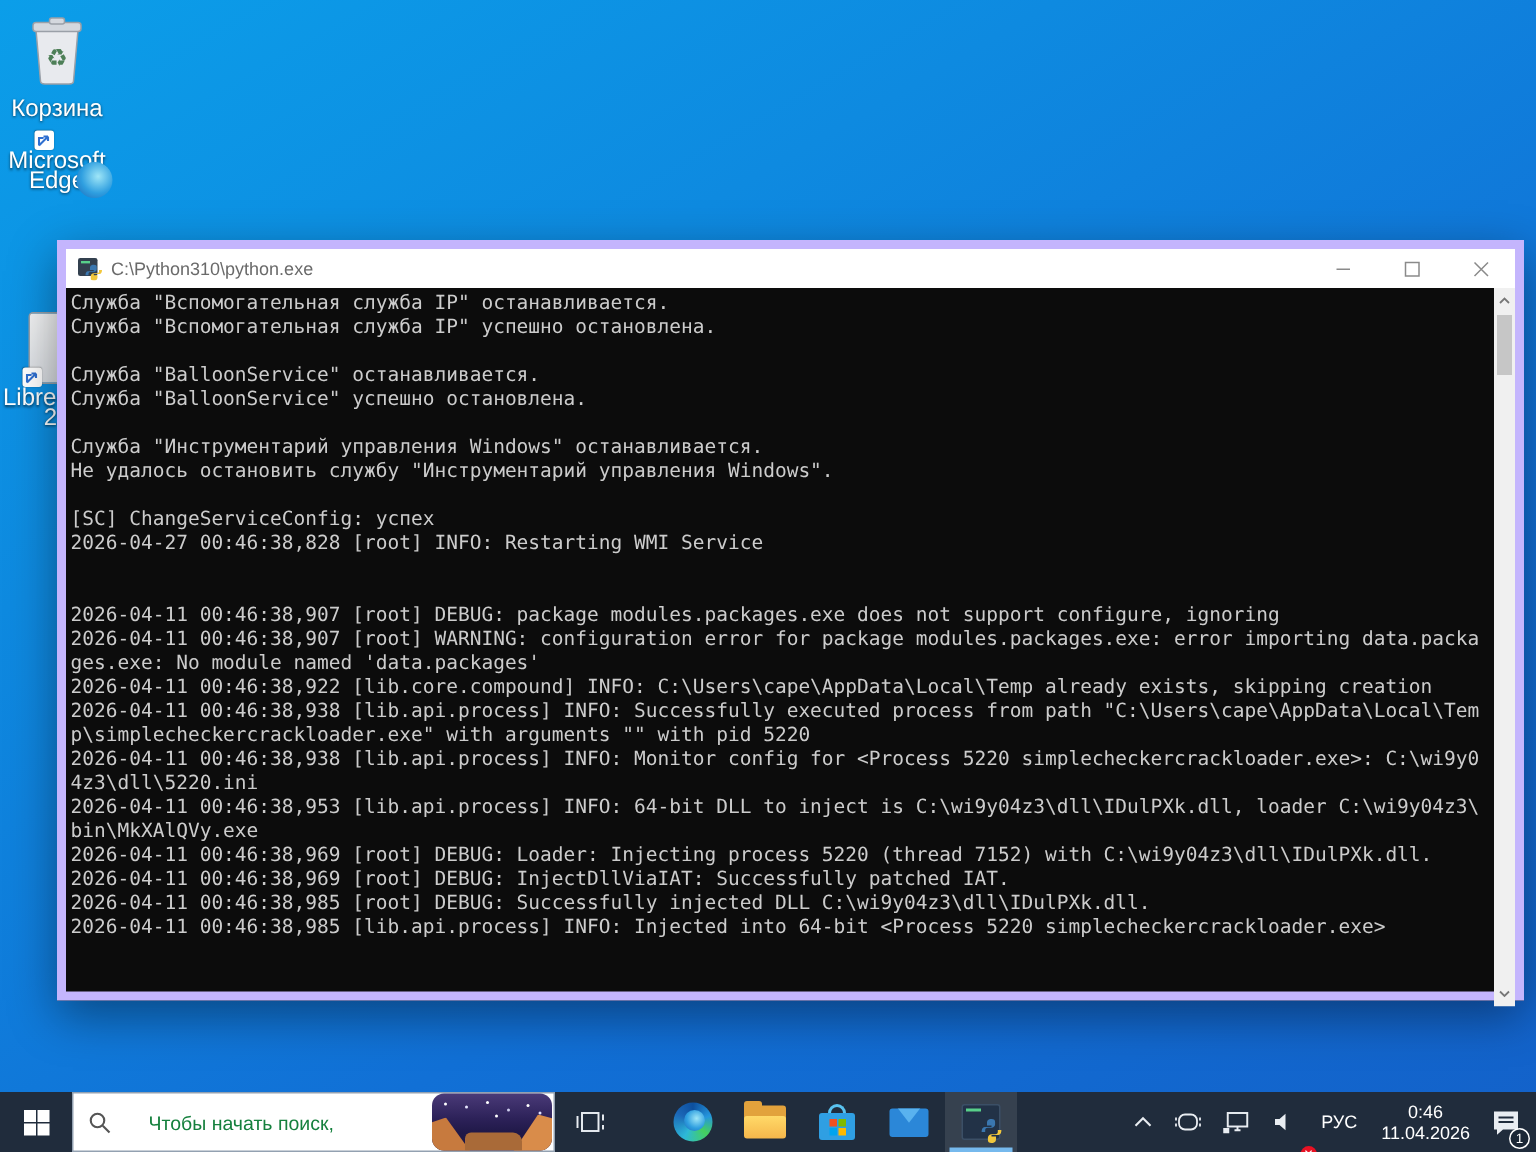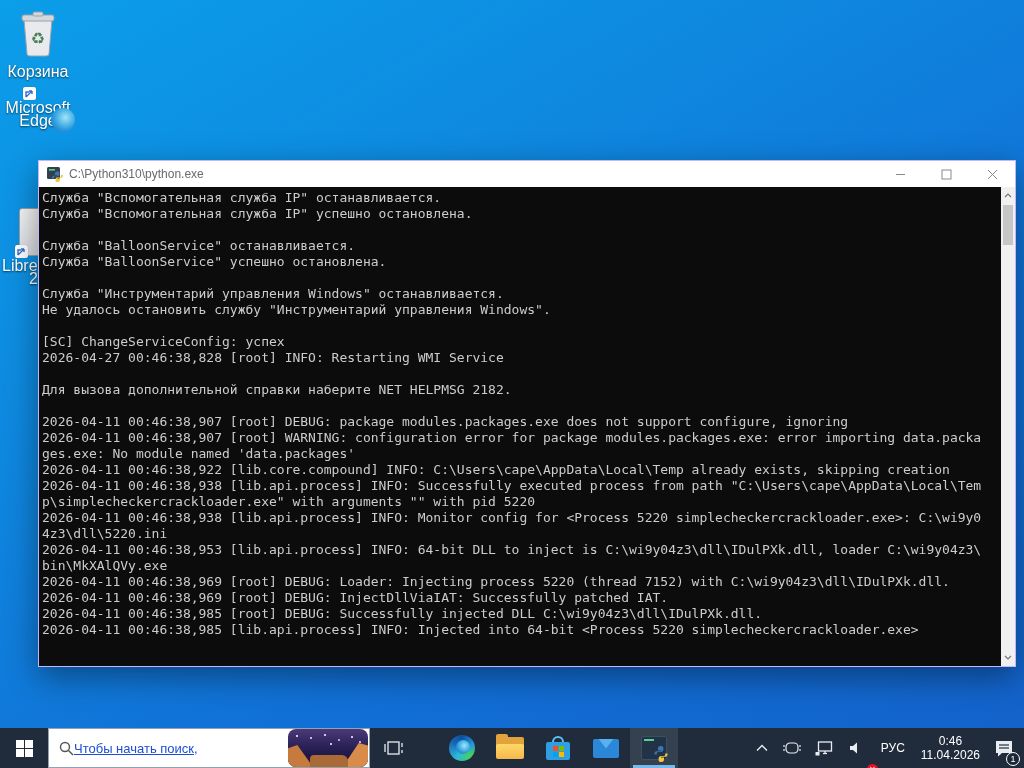--- a/index.html
+++ b/index.html
@@ -23,21 +23,21 @@
   .edge-ball { width:46px; height:46px; margin:0 auto; border-radius:50%; position:relative;
     background:conic-gradient(from 130deg,#45d05e 0deg,#2db8d8 80deg,#1b66b6 170deg,#0d4f9e 230deg,#2596dd 300deg,#45d05e 360deg); }
   .edge-ball::after { content:""; position:absolute; left:13px; top:10px; width:24px; height:24px;
     border-radius:50%; background:radial-gradient(circle at 60% 40%,#9fe6f7 0%,#2f9fe0 55%,#1b66b6 100%); }
 
   .libre-doc { width:38px; height:48px; margin:0 auto; background:linear-gradient(180deg,#f4f5f6,#d9dde2);
                border:1px solid #9aa0a8; border-radius:3px; position:relative; }
 
   
   #console-win { position:absolute; left:38px; top:160px; width:978px; height:507px; z-index:5;
-                 border:1px solid #c4b5fd; background:#0c0c0c; box-shadow:0 10px 30px rgba(0,0,0,.4); }
+                 border:6px solid #c4b5fd; background:#0c0c0c; box-shadow:0 10px 30px rgba(0,0,0,.4); }
   .cw-titlebar { height:26px; background:#ffffff; display:flex; align-items:center; padding-left:8px; }
   .cw-title { font-size:12px; color:#6a6a6a; margin-left:6px; flex:1 1 auto; white-space:nowrap; overflow:hidden; }
   .cw-btns { display:flex; height:26px; }
   .cw-btn { width:46px; height:26px; display:flex; align-items:center; justify-content:center; color:#8a8a8a; }
   .cw-body { position:relative; height:479px; overflow:hidden; }
   #console-output { position:absolute; left:3px; top:3px; right:16px; bottom:0; }
   .cline { font-family:"DejaVu Sans Mono", monospace; font-size:13px; line-height:16px;
            color:#cccccc; white-space:pre; }
   .cw-scroll { position:absolute; right:0; top:0; width:14px; height:100%; background:#f0f0f0; }
   .cw-scroll .arr { position:absolute; left:0; width:14px; height:15px; display:flex; align-items:center; justify-content:center; }
@@ -46,21 +46,21 @@
 
   
   #taskbar { position:absolute; left:0; bottom:0; width:1024px; height:40px; background:#202c3c;
              display:flex; align-items:stretch; z-index:10; }
   .tb-btn { display:flex; align-items:center; justify-content:center; }
   #start-btn { width:48px; }
   .winlogo { display:grid; grid-template-columns:8px 8px; grid-template-rows:8px 8px; gap:1px; }
   .winlogo span { background:#fff; }
 
   #search-box { width:322px; background:#fff; border:1px solid #93a1b1; display:flex; align-items:center; position:relative; }
-  #search-box .ph { font-size:13px; color:#1d4ed8; margin-left:0; flex:1; white-space:nowrap; overflow:hidden;text-decoration:underline; }
+  #search-box .ph { font-size:13px; color:#15803d; margin-left:25px; flex:1; white-space:nowrap; overflow:hidden; }
   #search-img { width:80px; height:38px; border-radius:8px; margin:0 1px 0 4px; position:relative; overflow:hidden;
       background:linear-gradient(180deg,#4a3a78 0%,#2c2158 45%,#1f1847 70%); flex:0 0 auto; }
   #search-img .stars { position:absolute; left:8px; top:6px; width:2px; height:2px; background:#fff; border-radius:50%;
       box-shadow:14px 2px 0 #e8e8ff,28px -1px 0 #fff,42px 4px 0 #cfcfef,55px 1px 0 #fff,63px 6px 0 #e0e0ff,34px 8px 0 #fff; }
   #search-img .rock-l { position:absolute; left:-6px; bottom:-4px; width:34px; height:26px; background:#c77a3e;
       clip-path:polygon(0 100%,0 20%,45% 0,100% 100%); }
   #search-img .rock-r { position:absolute; right:-6px; bottom:-4px; width:34px; height:28px; background:#d98c4a;
       clip-path:polygon(0 100%,55% 0,100% 15%,100% 100%); }
   #search-img .rock-m { position:absolute; left:22px; bottom:0; width:38px; height:12px; background:#a96a38; border-radius:4px 6px 0 0; }
 
@@ -181,21 +181,20 @@
         <div class="cline">&nbsp;</div>
         <div class="cline">Служба "BalloonService" останавливается.</div>
         <div class="cline">Служба "BalloonService" успешно остановлена.</div>
         <div class="cline">&nbsp;</div>
         <div class="cline">Служба "Инструментарий управления Windows" останавливается.</div>
         <div class="cline">Не удалось остановить службу "Инструментарий управления Windows".</div>
         <div class="cline">&nbsp;</div>
         <div class="cline">[SC] ChangeServiceConfig: успех</div>
         <div class="cline">2026-04-27 00:46:38,828 [root] INFO: Restarting WMI Service</div>
         <div class="cline">&nbsp;</div>
-        <div class="cline">Для вызова дополнительной справки наберите NET HELPMSG 2182.</div>
         <div class="cline">&nbsp;</div>
         <div class="cline">2026-04-11 00:46:38,907 [root] DEBUG: package modules.packages.exe does not support configure, ignoring</div>
         <div class="cline">2026-04-11 00:46:38,907 [root] WARNING: configuration error for package modules.packages.exe: error importing data.packa</div>
         <div class="cline">ges.exe: No module named 'data.packages'</div>
         <div class="cline">2026-04-11 00:46:38,922 [lib.core.compound] INFO: C:\Users\cape\AppData\Local\Temp already exists, skipping creation</div>
         <div class="cline">2026-04-11 00:46:38,938 [lib.api.process] INFO: Successfully executed process from path "C:\Users\cape\AppData\Local\Tem</div>
         <div class="cline">p\simplecheckercrackloader.exe" with arguments "" with pid 5220</div>
         <div class="cline">2026-04-11 00:46:38,938 [lib.api.process] INFO: Monitor config for &lt;Process 5220 simplecheckercrackloader.exe&gt;: C:\wi9y0</div>
         <div class="cline">4z3\dll\5220.ini</div>
         <div class="cline">2026-04-11 00:46:38,953 [lib.api.process] INFO: 64-bit DLL to inject is C:\wi9y04z3\dll\IDulPXk.dll, loader C:\wi9y04z3\</div>

